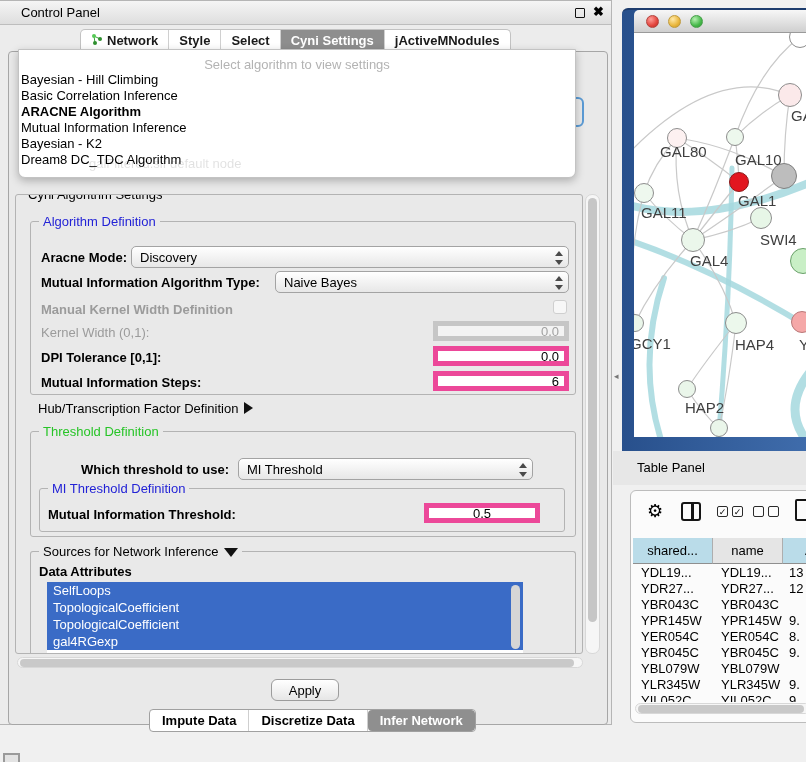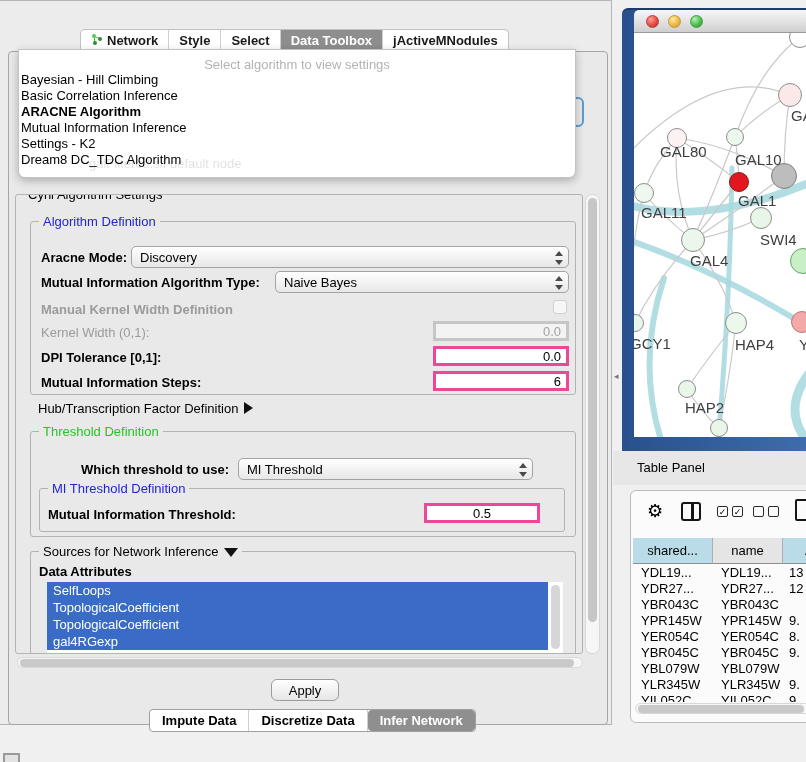--- a/index.html
+++ b/index.html
@@ -30,21 +30,21 @@
   .grp-title{position:absolute;top:-8px;left:8px;background:#e9e9e9;padding:0 4px;white-space:nowrap;}
   .t-blue{color:#2323d6;}
   .t-green{color:#27c427;}
   
   .combo{position:absolute;height:22px;background:linear-gradient(#ffffff,#e7e7e7);
          border:1px solid #a3a3a3;border-radius:5px;display:flex;align-items:center;padding-left:8px;}
   .spin{position:absolute;right:6px;top:4px;width:8px;height:14px;}
   .spin:before,.spin:after{content:"";position:absolute;left:1px;border-left:4px solid transparent;border-right:4px solid transparent;}
   .spin:before{top:0;border-bottom:5px solid #4a4a4a;}
   .spin:after{bottom:0;border-top:5px solid #4a4a4a;}
-  .tfield{position:absolute;height:20px;border:3px solid #ec4899;background:#fff;text-align:right;
+  .tfield{position:absolute;height:20px;border:5px solid #ec4899;background:#fff;text-align:right;
           padding:0 5px;font:13px "Liberation Sans",sans-serif;}
   .tfield.dis{border-color:#c6c6c6;background:#f3f3f3;color:#a2a2a2;}
   .chk{position:absolute;width:14px;height:14px;border:1px solid #cfcfcf;border-radius:3px;background:#f7f7f7;}
   .tri-r{display:inline-block;width:0;height:0;border-top:6px solid transparent;border-bottom:6px solid transparent;
          border-left:9px solid #111;margin-left:6px;vertical-align:-1px;}
   .tri-d{display:inline-block;width:0;height:0;border-left:7px solid transparent;border-right:7px solid transparent;
          border-top:9px solid #111;margin-left:5px;vertical-align:-1px;}
   
   .popup{left:18px;top:48px;width:558px;height:129px;background:#fff;border:1px solid #c3c3c3;
          border-radius:0 0 7px 7px;box-shadow:0 3px 8px rgba(0,0,0,.25);z-index:50;}
@@ -89,20 +89,25 @@
   .mini-icon{left:3px;top:753px;width:17px;height:12px;border:2px solid #9a9a9a;background:#e3e3e3;}
   .splitter-dot{left:614px;top:371px;font-size:9px;color:#777;}
 </style>
 </head>
 <body>
 
 <div id="root">
 
   <div class="abs cp-win">
 
+    <div class="abs cp-title">
+      <div class="abs cp-title-text">Control Panel</div>
+      <div class="abs win-max"></div>
+      <div class="abs win-close">✖</div>
+    </div>
 
     <div class="abs tabstrip">
       <div class="tab">
         <span style="display:inline-block;width:12px;height:13px;position:relative;">
           <svg width="12" height="13" viewBox="0 0 12 13">
               <line x1="3" y1="3" x2="9" y2="6" stroke="#3aa53a" stroke-width="1"></line>
               <line x1="3" y1="3" x2="4" y2="10" stroke="#3aa53a" stroke-width="1"></line>
               <circle cx="3" cy="3" r="2" fill="#57c957"></circle>
               <circle cx="9" cy="6" r="2" fill="#2f8f2f"></circle>
               <circle cx="4" cy="10" r="2" fill="#2f8f2f"></circle>
@@ -110,21 +115,21 @@
         </span>
         <span>Network</span>
       </div>
       <div class="tab">
           <span>Style</span>
         </div>
       <div class="tab">
           <span>Select</span>
         </div>
       <div class="tab sel">
-          <span>Data Toolbox</span>
+          <span>Cyni Settings</span>
         </div>
       <div class="tab">
           <span>jActiveMNodules</span>
         </div>
     </div>
 
     <div class="abs cp-content">
 
       <div class="grp" style="left:6px;top:142px;width:568px;height:460px;overflow:hidden;">
         <span class="grp-title">Cyni Algorithm Settings</span>
@@ -173,21 +178,21 @@
           <div class="grp" style="left:8px;top:56px;width:526px;height:44px;">
             <span class="grp-title t-blue">MI Threshold Definition</span>
             <div class="abs b" style="left:8px;top:18px;">Mutual Information Threshold:</div>
             <input class="tfield" readonly="" style="left: 384px; top: 14px; width: 116px; text-align: center;" value="0.5">
           </div>
         </div>
 
         <div class="grp" style="left:14px;top:356px;width:546px;height:120px;border-bottom:none;">
           <span class="grp-title"><span>Sources for Network Inference</span><span class="tri-d"></span></span>
           <div class="abs b" style="left:8px;top:12px;">Data Attributes</div>
-          <div class="srclist" style="left:16px;top:30px;width:516px;height:74px;">
+          <div class="srclist" style="left:16px;top:30px;width:476px;height:74px;">
             <div class="srcitem">SelfLoops</div>
             <div class="srcitem">TopologicalCoefficient</div>
             <div class="srcitem">TopologicalCoefficient</div>
             <div class="srcitem">gal4RGexp</div>
             <div class="abs" style="right:3px;top:3px;width:9px;height:64px;background:#d6d6d6;border-radius:5px;"></div>
           </div>
         </div>
       </div>
 
       <div class="abs vsb" style="left:576px;top:142px;width:15px;height:460px;">
@@ -208,21 +213,21 @@
     </div>
 
     <div class="abs focus-ring"></div>
 
     <div class="abs popup">
       <div class="ph">Select algorithm to view settings</div>
       <div class="pitem">Bayesian - Hill Climbing</div>
       <div class="pitem">Basic Correlation Inference</div>
       <div class="pitem b">ARACNE Algorithm</div>
       <div class="pitem">Mutual Information Inference</div>
-      <div class="pitem">Settings - K2</div>
+      <div class="pitem">Bayesian - K2</div>
       <div class="pitem">Dream8 DC_TDC Algorithm</div>
       <div class="ghost">galFiltered.sif default node</div>
     </div>
   </div>
 
   <div class="abs splitter-dot">◂</div>
 
   <div class="abs net-frame"></div>
   <div class="abs net-title">
     <div class="light" style="left:12px;background:radial-gradient(circle at 35% 30%,#ff9d97,#e3453e 60%,#b52f28);border:1px solid #b2423c;"></div>

